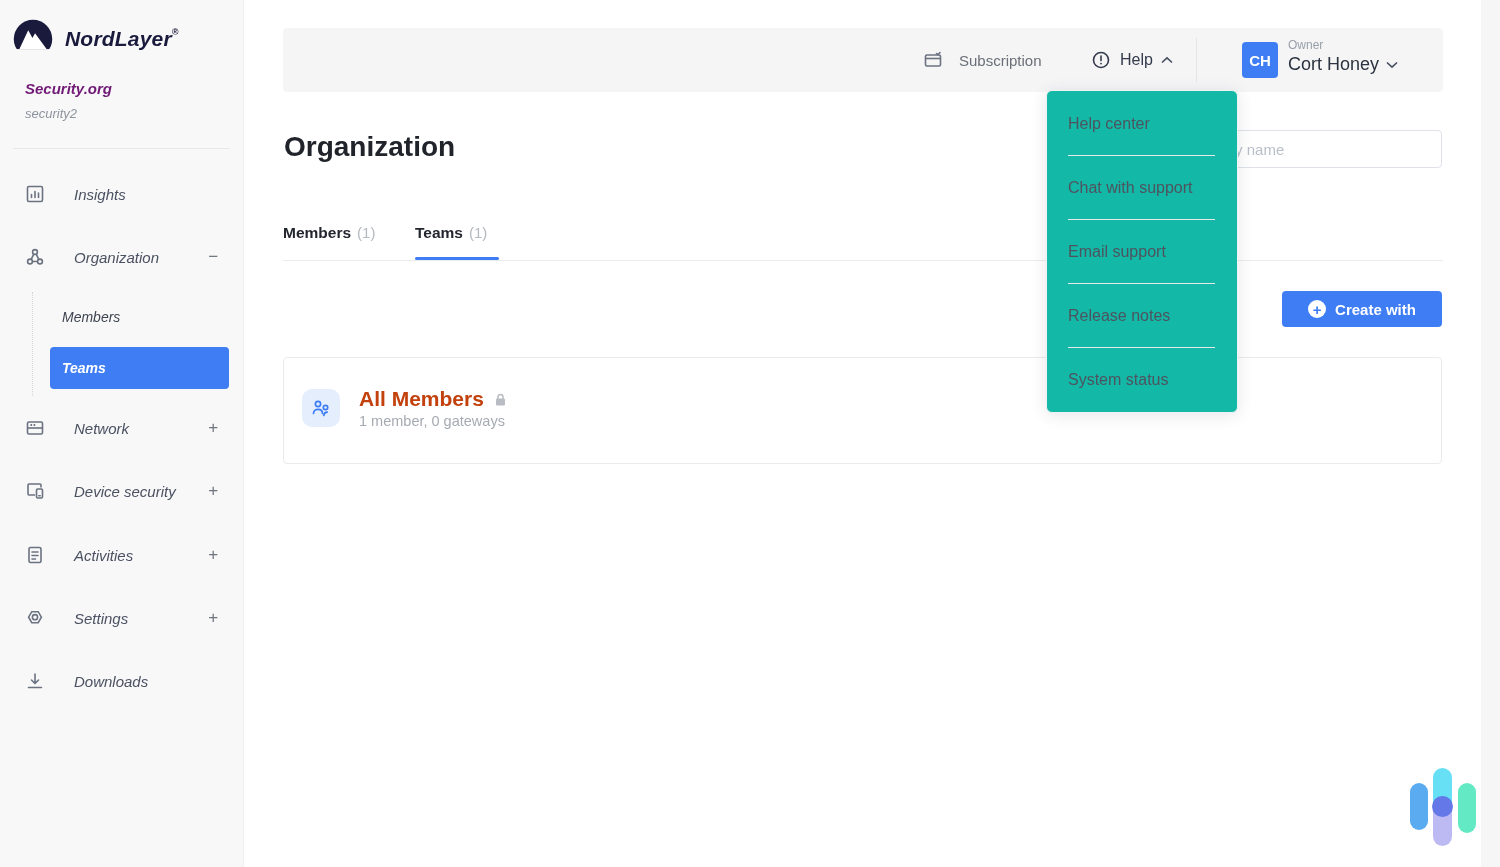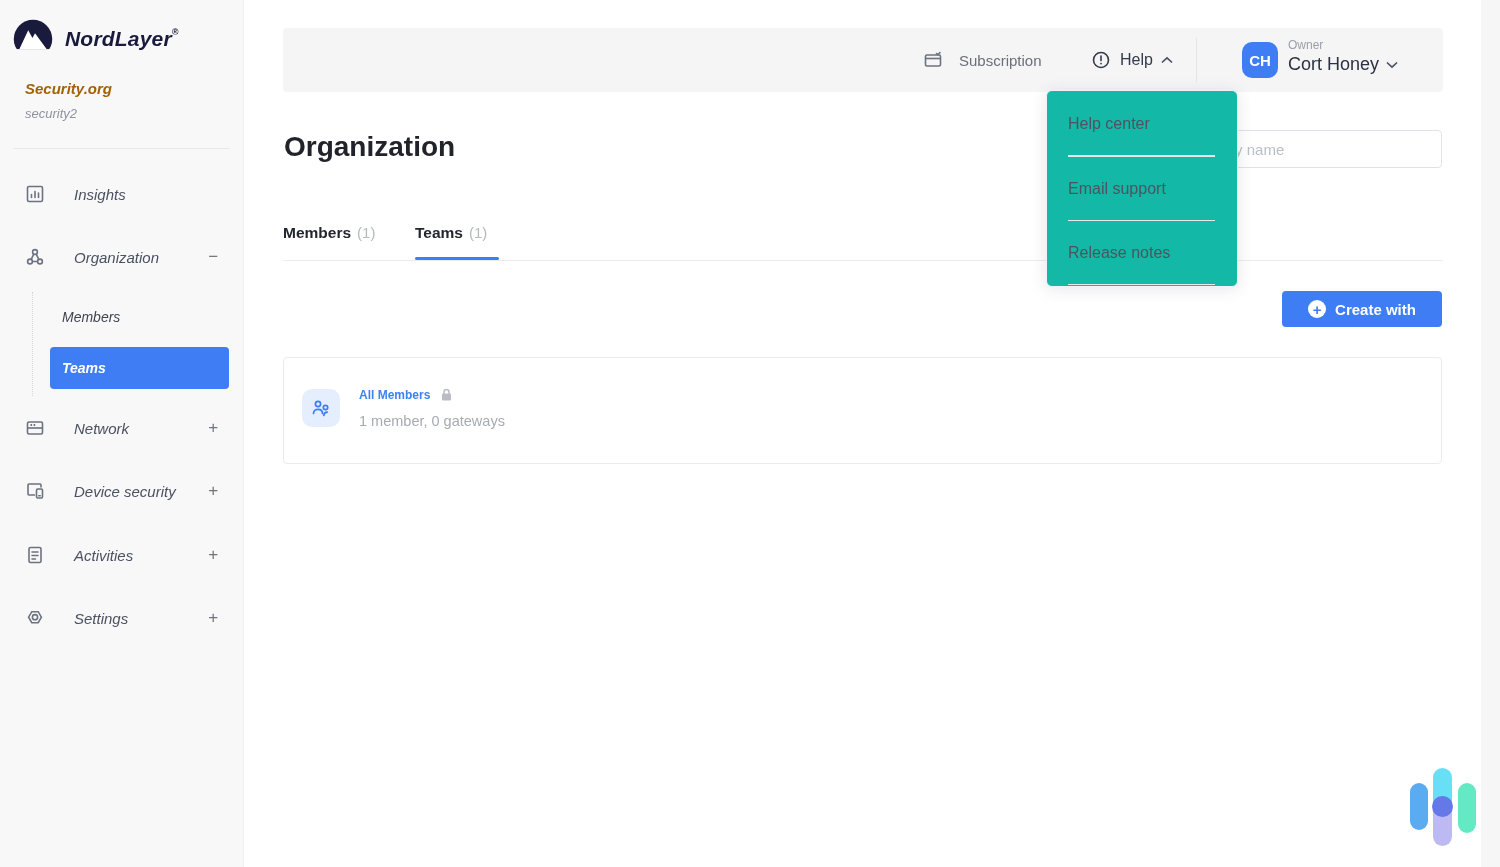--- a/index.html
+++ b/index.html
@@ -11,21 +11,21 @@
   }
   
   .sidebar {
     position:absolute; left:0; top:0; width:244px; height:867px;
     background:#f8f8f9; border-right:1px solid #efeff1;font-style:italic;
   }
   .logo-row { position:absolute; left:11px; top:17px; display:flex; align-items:center; }
   .logo-mark { width:44px; height:44px; }
   .logo-text { font-size:21px; font-weight:bold; color:#191a3c; letter-spacing:.2px; margin-left:10px; }
   .logo-tm { font-size:9px; vertical-align:top; color:#191a3c; }
-  .org-name { position:absolute; left:25px; top:80px; font-size:15px; font-weight:bold; color:#a16207; }
+  .org-name { position:absolute; left:25px; top:80px; font-size:15px; font-weight:bold; color:#701a75; }
   .org-slug { position:absolute; left:25px; top:106px; font-size:13px; color:#8d939c; }
   .side-divider { position:absolute; left:13px; top:148px; width:217px; height:1px; background:#e8e8ea; }
   .nav-item {
     position:absolute; left:25px; right:14px; height:28px;
     display:flex; align-items:center; cursor:pointer;
   }
   .nav-icon { width:20px; height:20px; flex:0 0 20px; color:#6b7280; }
   .nav-label { margin-left:29px; font-size:15px; color:#4a5161; font-weight:500; }
   .nav-toggle { margin-left:auto; margin-right:11px; font-size:17px; color:#6e747e; }
   .submenu-line { position:absolute; left:32px; top:292px; height:104px; border-left:1px dotted #d4d6db; }
@@ -46,21 +46,21 @@
   .tb-subscription { position:absolute; left:640px; top:0; height:64px; display:flex; align-items:center; cursor:pointer; }
   .tb-subscription .tb-icon { width:20px; height:20px; color:#6b7280; }
   .tb-subscription .tb-label { margin-left:16px; font-size:15px; color:#697077; }
   .tb-help { position:absolute; left:808px; top:0; height:64px; display:flex; align-items:center; cursor:pointer; }
   .tb-help .tb-icon { width:20px; height:20px; color:#323a4c; }
   .tb-help .tb-label { margin-left:9px; font-size:16px; color:#323a4c; font-weight:400; }
   .tb-help .chev { margin-left:8px; color:#4a5161; }
   .tb-divider { position:absolute; left:913px; top:10px; width:1px; height:44px; background:#e4e4e7; }
   .avatar {
     position:absolute; left:959px; top:14px; width:36px; height:36px;
-    background:#3e7df4; border-radius:10px; color:#fff; font-size:15px; font-weight:bold;
+    background:#3e7df4; border-radius:4px; color:#fff; font-size:15px; font-weight:bold;
     display:flex; align-items:center; justify-content:center; cursor:pointer;
   }
   .user-block { position:absolute; left:1005px; top:10px; cursor:pointer; }
   .user-role { font-size:12px; color:#99a0a9; }
   .user-name-row { display:flex; align-items:center; margin-top:2px; }
   .user-name { font-size:18px; color:#2b3340; font-weight:500; }
   .user-name-row .chev { margin-left:7px; color:#4a5161; }
   .chev svg { display:block; }
   
   .page-title { position:absolute; left:284px; top:131px; font-size:28px; font-weight:bold; color:#20232a; }
@@ -94,21 +94,21 @@
   .team-card {
     position:absolute; left:283px; top:357px; width:1159px; height:107px;
     background:#fff; border:1px solid #ebebed; border-radius:4px; cursor:pointer;
   }
   .team-icon-box {
     position:absolute; left:18px; top:31px; width:38px; height:38px;
     background:#e4eefc; border-radius:10px;
     display:flex; align-items:center; justify-content:center; color:#3e7df4;
   }
   .team-title-row { position:absolute; left:75px; top:29px; display:flex; align-items:center; }
-  .team-name { font-size:12px; font-weight:bold; color:#3b82f6; }
+  .team-name { font-size:21px; font-weight:bold; color:#c2410c; }
   .lock-icon { margin-left:9px; color:#b9bdc3; }
   .team-meta { position:absolute; left:75px; top:55px; font-size:14.5px; color:#a6abb2; }
   
   .help-menu {
     position:absolute; left:1046px; top:90px; width:192px;
     background:#14b8a6; border-radius:6px; z-index:30;
     box-shadow:0 2px 16px rgba(40,50,70,.12); border:1px solid #f2f2f4;
     padding:1px 0;
   }
   .help-menu-item {
@@ -201,20 +201,27 @@
 
   <div class="nav-item" style="top:604px">
     <svg class="nav-icon" viewBox="0 0 20 20" fill="none" stroke="currentColor" stroke-width="1.6">
       <path d="M10 2.8 l5.5 3.2 v6.4 L10 15.6 l-5.5 -3.2 V6 Z" transform="rotate(90 10 9.2)"></path>
       <circle cx="10" cy="9.2" r="2.6"></circle>
     </svg>
     <span class="nav-label">Settings</span>
     <span class="nav-toggle">+</span>
   </div>
 
+  <div class="nav-item" style="top:667px">
+    <svg class="nav-icon" viewBox="0 0 20 20" fill="none" stroke="currentColor" stroke-width="1.6" stroke-linecap="round" stroke-linejoin="round">
+      <path d="M10 3 v9 M6.5 9 l3.5 3.5 L13.5 9 M3.5 16.5 h13"></path>
+    </svg>
+    <span class="nav-label">Downloads</span>
+    <span class="nav-toggle"></span>
+  </div>
 </div>
 
 <div class="topbar">
   <div class="tb-subscription">
     <svg class="tb-icon" viewBox="0 0 20 20" fill="none" stroke="currentColor" stroke-width="1.6">
       <rect x="2.5" y="5" width="15" height="11" rx="1.5"></rect>
       <path d="M2.5 8.5 h15"></path>
       <path d="M13.5 3.5 l1.3 1.3 L17 2.5" stroke-linecap="round" stroke-linejoin="round"></path>
     </svg>
     <span class="tb-label">Subscription</span>
@@ -285,25 +292,27 @@
         <path d="M5 7 V5 a2.5 2.5 0 0 1 5 0 v2" fill="none" stroke="currentColor" stroke-width="1.5"></path>
       </svg>
     </span>
   </div>
   <div class="team-meta">1 member, 0 gateways</div>
 </div>
 
 <div class="help-menu">
   <div class="help-menu-item">Help center</div>
   <div class="menu-sep"></div>
+  <div class="help-menu-item">Chat with support</div>
   <div class="menu-sep"></div>
   <div class="help-menu-item">Email support</div>
   <div class="menu-sep"></div>
   <div class="help-menu-item">Release notes</div>
   <div class="menu-sep"></div>
+  <div class="help-menu-item">System status</div>
 </div>
 
 <div class="chat-widget">
   <div class="cw-bar cw-left"></div>
   <div class="cw-bar cw-mid"></div>
   <div class="cw-circle"></div>
   <div class="cw-bar cw-right"></div>
 </div>
 
 <div class="scroll-strip"></div>

